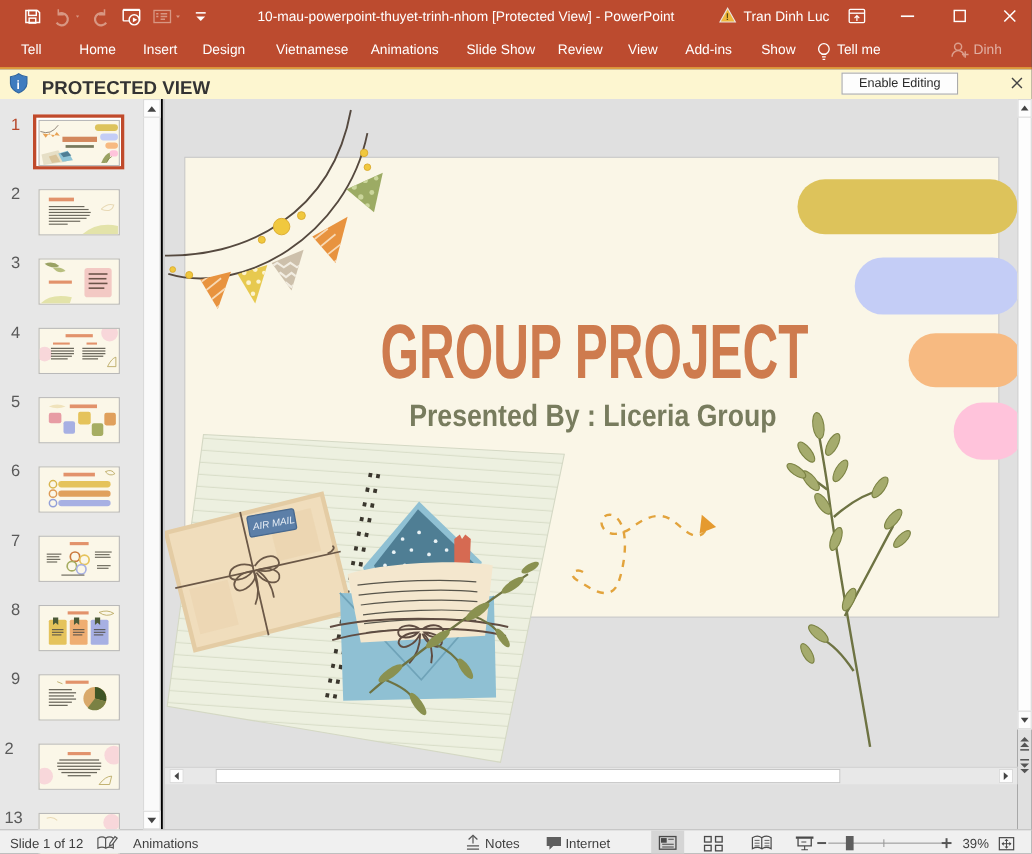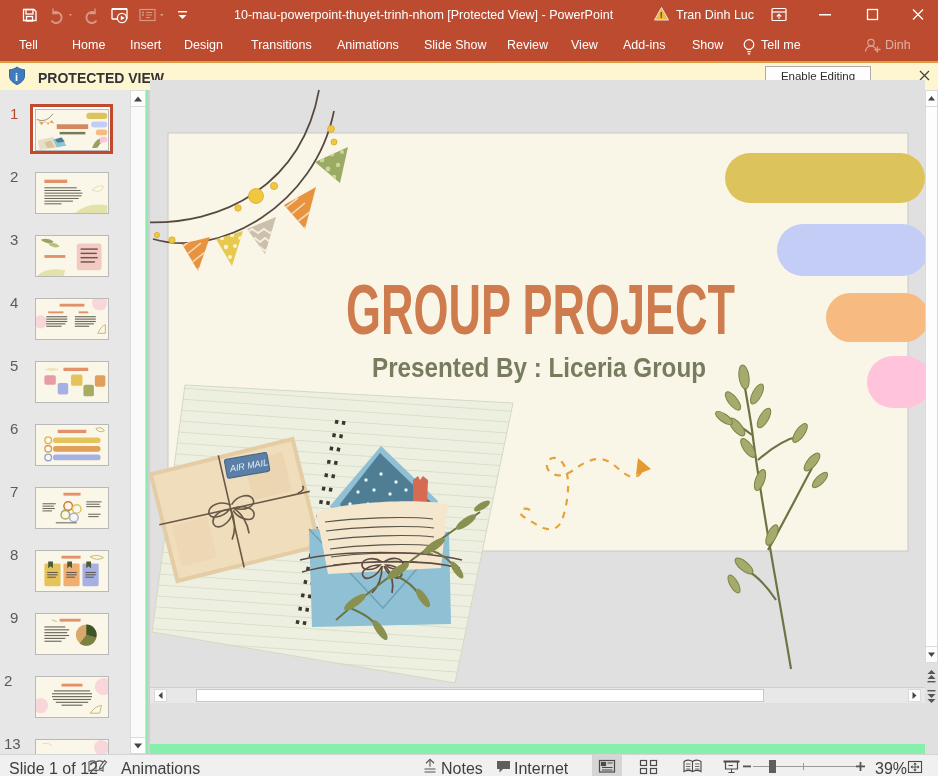--- a/index.html
+++ b/index.html
@@ -1,26 +1,26 @@
 <!DOCTYPE html>
 <html><head>
 <meta charset="utf-8">
 <style>
 * { margin:0; padding:0; box-sizing:border-box; }
 body { font-family:"Liberation Sans", sans-serif; width:938px; height:776px; overflow:hidden; }
-#app { position:relative; width:938px; height:776px; background:#86efac; }
+#app { position:relative; width:938px; height:776px; background:#000000; }
 #titlebar { position:absolute; left:0; top:0; width:938px; height:30px; background:#BC4B2F; }
 #tabs { position:absolute; left:0; top:30px; width:938px; height:33px; background:#BC4B2F; border-bottom:2px solid #DE9B3D; }
 .tab { position:absolute; top:8px; color:#fff; font-size:12.5px; }
 #pvbar { position:absolute; left:0; top:63px; width:938px; height:27px; background:#FDF6D0; }
-#statusbar { position:absolute; left:0; top:754px; width:938px; height:22px; background:#F0F0F0; border-top:1px solid #D4D4D4; font-size:16px; color:#3F3F3F;text-decoration:underline; }
+#statusbar { position:absolute; left:0; top:754px; width:938px; height:22px; background:#F0F0F0; border-top:1px solid #D4D4D4; font-size:12px; color:#3F3F3F;text-decoration:underline; }
 #panel { position:absolute; left:0; top:0; width:938px; height:776px; pointer-events:none; }
 #panelscroll { position:absolute; left:130px; top:90px; width:16px; height:664px; background:#FAFAFA; border:1px solid #DADADA; }
 #panelsep { position:absolute; left:148px; top:90px; width:2px; height:664px; background:#CFCFCF; }
-#canvas { position:absolute; left:150px; top:80px; width:775px; height:664px; background:#E0E0E0; }
+#canvas { position:absolute; left:150px; top:90px; width:775px; height:664px; background:#E0E0E0; }
 #vscroll { position:absolute; left:925px; top:90px; width:13px; height:664px; background:#E0E0E0; }
 .thumbnum { position:absolute; left:10px; width:20px; font-size:15px; color:#5A5A5A; }
 svg text { font-family:"Liberation Sans", sans-serif; }
 .th { position:absolute; border:1px solid #B9B9B9; background:#FBF7E8; }
 .sbtn { position:absolute; background:#FDFDFD; border:1px solid #DADADA; display:flex; align-items:center; justify-content:center; }
 </style>
 </head>
 <body>
 <div id="app">
   <div id="titlebar">
@@ -81,21 +81,21 @@
       <g stroke="#fff" stroke-width="1.4">
         <path d="M913 9.5 l10 10 M923 9.5 l-10 10"></path>
       </g>
     </svg>
   </div>
   <div id="tabs">
     <span class="tab" style="left:19px">Tell</span>
     <span class="tab" style="left:72px">Home</span>
     <span class="tab" style="left:130px">Insert</span>
     <span class="tab" style="left:184px">Design</span>
-    <span class="tab" style="left:251px">Transitions</span>
+    <span class="tab" style="left:251px">Vietnamese</span>
     <span class="tab" style="left:337px">Animations</span>
     <span class="tab" style="left:424px">Slide Show</span>
     <span class="tab" style="left:507px">Review</span>
     <span class="tab" style="left:571px">View</span>
     <span class="tab" style="left:623px">Add-ins</span>
     <span class="tab" style="left:692px">Show</span>
     <span class="tab" style="left:761px">Tell me</span>
     <span class="tab" style="left:885px; opacity:.55">Dinh</span>
     <svg width="938" height="33" style="position:absolute;left:0;top:0">
 
@@ -109,21 +109,21 @@
         <path d="M865.5 21.5 a5.5 5.5 0 0 1 11 0"></path>
         <path d="M877.5 16.5 v6 M874.5 19.5 h6"></path>
       </g>
     </svg>
   </div>
   <div id="pvbar">
     <svg width="30" height="25" style="position:absolute;left:0;top:0">
       <path d="M17 4 c2.5 2 5 2.6 7.5 2.8 v6.2 c0 4.5 -4.5 7.5 -7.5 8.5 c-3 -1 -7.5 -4 -7.5 -8.5 v-6.2 c2.5 -0.2 5 -0.8 7.5 -2.8 z" fill="#3F7CBF" stroke="#2F659F" stroke-width="1"></path>
       <text x="15" y="17.5" fill="#fff" font-size="11" font-weight="bold" font-family="Liberation Serif">i</text>
     </svg>
-    <span style="position:absolute;left:38px;top:7px;font-size:14px;font-weight:bold;color:#333">PROTECTED VIEW</span>
+    <span style="position:absolute;left:38px;top:7px;font-size:17px;font-weight:bold;color:#333">PROTECTED VIEW</span>
     <span style="position:absolute;left:765px;top:3px;width:106px;height:20px;background:#FDFDFD;border:1px solid #ABABAB;font-size:11.5px;color:#2b2b2b;text-align:center;line-height:19px">Enable Editing</span>
     <svg width="20" height="25" style="position:absolute;left:915px;top:0">
       <path d="M5 8 l9 9 M14 8 l-9 9" stroke="#444" stroke-width="1.3"></path>
     </svg>
   </div>
   <div id="panelbg" style="position:absolute;left:0;top:90px;width:130px;height:664px;background:#E7E7E7"></div>
   <div id="panel">
     <span class="thumbnum" style="top:105px;color:#B7472A">1</span>
     <span class="thumbnum" style="top:168px">2</span>
     <span class="thumbnum" style="top:231px">3</span>

